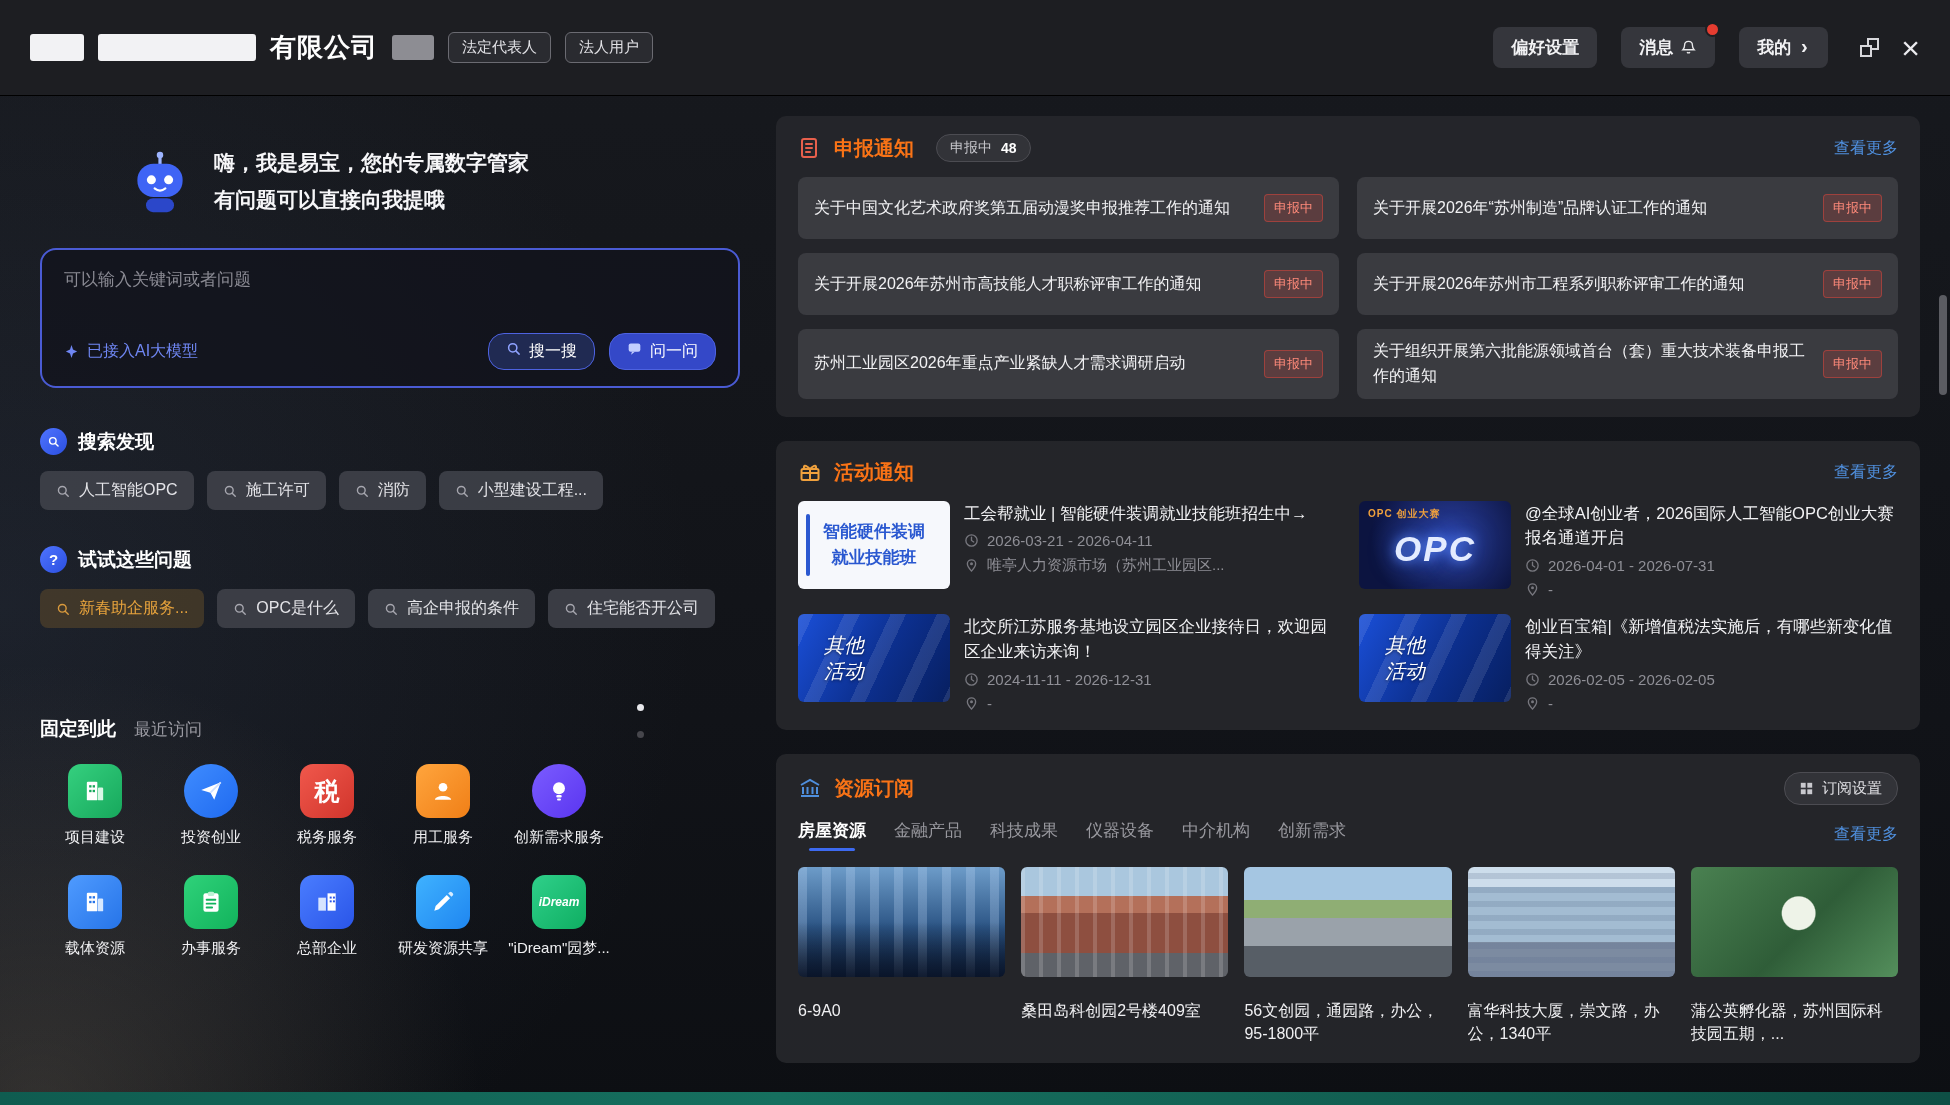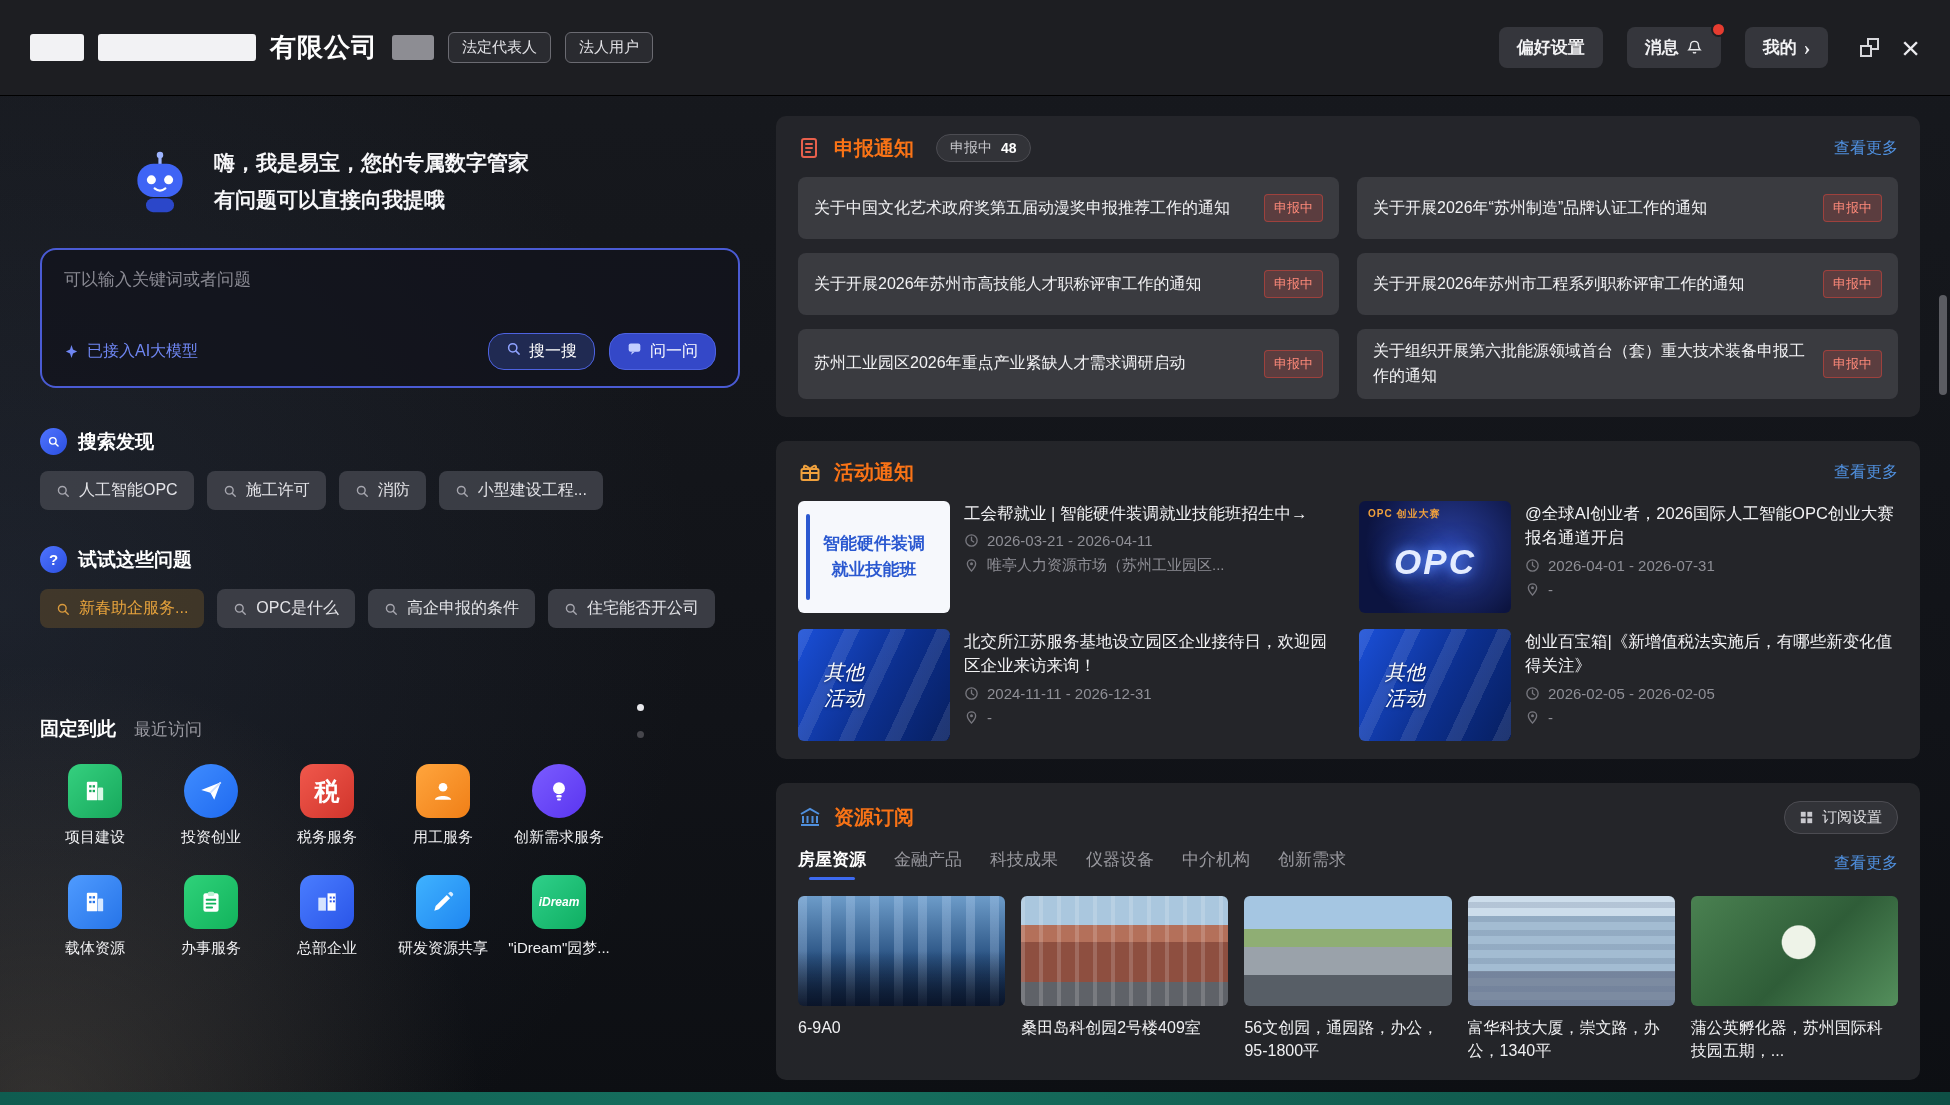--- a/index.html
+++ b/index.html
@@ -12,21 +12,21 @@
   linear-gradient(180deg,#17191e 0%,#111318 65%,#0d0f13 100%)}
 
 .titlebar{height:96px;display:flex;align-items:center;justify-content:space-between;padding:0 30px;background:#1d1e22;border-bottom:1px solid #000}
 .tb-left{display:flex;align-items:center;gap:14px}
 .redact{background:#f2f2f4;height:27px;border-radius:3px}
 .r1{width:54px}.r2{width:158px}
 .redact.gray{background:#8d8d93;width:42px;height:25px}
 .company{font-size:26px;font-weight:bold;color:#fff;letter-spacing:1px}
 .tb-badge{border:1px solid #6b6b72;border-radius:6px;padding:5px 13px;font-size:15px;color:#e2e2e6;background:#2a2b30}
 .tb-right{display:flex;align-items:center;gap:24px}
-.tb-btn{background:#35363c;border:none;color:#f2f2f4;font-size:17px;font-weight:bold;padding:9px 18px;border-radius:8px;display:flex;align-items:center;gap:7px;cursor:pointer;font-family:Liberation Serif, serif}
+.tb-btn{background:#35363c;border:none;color:#f2f2f4;font-size:17px;font-weight:bold;padding:9px 18px;border-radius:8px;display:flex;align-items:center;gap:7px;cursor:pointer;font-family:Liberation Mono, monospace}
 .msg{position:relative}
 .dot{position:absolute;top:-5px;right:-5px;width:15px;height:15px;background:#e63c30;border-radius:50%;border:2px solid #1d1e22}
 .chev{font-size:20px;font-weight:bold;line-height:1}
 .winctl{display:flex;align-items:center;gap:22px;margin-left:8px}
 .restore{position:relative;width:19px;height:19px;display:inline-block;cursor:pointer}
 .restore .sq1{position:absolute;top:0;right:0;width:12px;height:12px;border:2px solid #d8d8dc}
 .restore .sq2{position:absolute;bottom:0;left:0;width:12px;height:12px;border:2px solid #d8d8dc;background:#1d1e22}
 .close{font-size:32px;line-height:1;color:#ececf0;cursor:pointer}
 
 .content{display:flex;gap:36px;padding:20px 30px 0 40px;height:1016px}
@@ -83,21 +83,21 @@
 .p-title{font-size:20px;font-weight:bold;color:#f97316}
 .filter-pill{display:flex;gap:9px;align-items:center;background:#323338;border:1px solid #4c4c52;border-radius:15px;padding:4px 13px;font-size:14px;color:#c9c9ce;margin-left:10px;cursor:pointer}
 .filter-count{color:#fff;font-weight:bold}
 .more{margin-left:auto;color:#4f8fdd;font-size:16px;cursor:pointer}
 .notice-grid{display:grid;grid-template-columns:1fr 1fr;gap:14px 18px;margin-top:15px}
 .notice{background:#3a3b40;border-radius:8px;padding:10px 16px;display:flex;align-items:center;gap:14px;min-height:62px;cursor:pointer}
 .n-title{flex:1;font-size:16px;line-height:1.55;color:#f2f2f4;display:-webkit-box;-webkit-line-clamp:2;-webkit-box-orient:vertical;overflow:hidden}
 .tag{flex:none;background:rgba(226,69,60,.20);color:#ff8a7a;border:1px solid rgba(226,69,60,.5);border-radius:4px;padding:4px 9px;font-size:13px}
 .act-grid{display:grid;grid-template-columns:1fr 1fr;gap:16px 22px;margin-top:15px}
 .act{display:flex;gap:14px;cursor:pointer}
-.thumb{width:152px;height:112px;border-radius:6px;flex:none;position:relative;overflow:hidden}
+.thumb{width:152px;height:88px;border-radius:6px;flex:none;position:relative;overflow:hidden}
 .t1{background:#f6f8fc;display:flex;flex-direction:column;align-items:center;justify-content:center;gap:3px}
 .t1::before{content:"";position:absolute;left:8px;top:13px;bottom:13px;width:4px;background:#2a58d0;border-radius:2px}
 .t1 .l{color:#2a58d0;font-weight:bold;font-size:17px}
 .t2{background:radial-gradient(circle at 60% 40%, #2a3f9e, #0c1440 75%)}
 .t2-big{position:absolute;left:50%;top:55%;transform:translate(-50%,-50%);font-size:35px;font-weight:bold;font-style:italic;color:#e4ecff;letter-spacing:2px;text-shadow:0 0 12px #5f8dff,0 0 26px #3a6af0}
 .t2-small{position:absolute;top:6px;left:9px;font-size:10px;font-weight:bold;color:#f0a13d;letter-spacing:1px}
 .t3{background:linear-gradient(120deg,#1a4fd8 0%,#0c2f8e 55%,#071f60 100%)}
 .t3::after{content:"";position:absolute;inset:0;background:repeating-linear-gradient(115deg, rgba(255,255,255,.10) 0 14px, rgba(255,255,255,0) 14px 42px)}
 .t3-text{position:absolute;left:26px;top:50%;transform:translateY(-50%);z-index:1;font-style:italic;font-weight:normal;font-size:20px;line-height:1.3;color:#fff;text-shadow:0 1px 3px rgba(0,0,0,.55)}
 .a-body{flex:1;min-width:0}
@@ -105,21 +105,21 @@
 .a-meta{display:flex;gap:8px;align-items:center;color:#8f8f96;font-size:15px;margin-top:7px;white-space:nowrap;overflow:hidden;text-overflow:ellipsis}
 .a-meta .ic{display:flex;color:#77777e;flex:none}
 .sub-btn{margin-left:auto;display:flex;gap:9px;align-items:center;background:#323338;border:1px solid #4c4c52;border-radius:16px;padding:6px 15px;font-size:15px;color:#e0e0e4;cursor:pointer;font-family:inherit}
 .tabs{display:flex;gap:28px;align-items:center;margin:14px 0 16px}
 .tab{font-size:17px;color:#98989e;cursor:pointer;padding-bottom:9px;position:relative}
 .tab.active{color:#fff;font-weight:bold}
 .tab.active::after{content:"";position:absolute;left:16%;right:16%;bottom:0;height:3px;background:#3d6af0;border-radius:2px}
 .res-grid{display:grid;grid-template-columns:repeat(5,1fr);gap:16px}
 .rcard{cursor:pointer}
 .rimg{height:110px;border-radius:6px}
-.rcap{margin-top:10px;font-size:16px;line-height:1.45;color:#f0f0f2;display:-webkit-box;-webkit-line-clamp:2;-webkit-box-orient:vertical;overflow:hidden}
+.rcap{margin-top:22px;font-size:16px;line-height:1.45;color:#f0f0f2;display:-webkit-box;-webkit-line-clamp:2;-webkit-box-orient:vertical;overflow:hidden}
 .img1{background:linear-gradient(0deg, rgba(8,16,34,.85) 0%, rgba(8,16,34,0) 50%),repeating-linear-gradient(90deg, rgba(190,215,245,.28) 0 9px, rgba(190,215,245,0) 9px 24px),linear-gradient(180deg,#6d9cc9 0%,#2c5585 55%,#142e52 100%)}
 .img2{background:repeating-linear-gradient(90deg, rgba(255,255,255,.16) 0 4px, rgba(255,255,255,0) 4px 18px),linear-gradient(180deg,#aac7de 0% 26%,#b4705a 26% 42%,#8e4f40 42% 78%,#5f6268 78% 100%)}
 .img3{background:linear-gradient(180deg,#a5c6e2 0% 30%,#8fae74 30% 46%,#9aa2aa 46% 72%,#575e66 72% 100%)}
 .img4{background:repeating-linear-gradient(0deg, rgba(90,110,140,.22) 0 6px, rgba(255,255,255,0) 6px 14px),linear-gradient(180deg,#cdddeb 0% 18%,#a3bcd2 18% 68%,#7c8ba1 68% 100%)}
 .img5{background:radial-gradient(circle at 52% 42%, #eef3e8 0 13%, rgba(255,255,255,0) 14%),linear-gradient(135deg,#4a8151 0%,#2f5d38 55%,#548f5c 100%)}
 
 .scrollbar{position:absolute;right:3px;top:80px;bottom:20px;width:8px}
 .sb-thumb{position:absolute;top:215px;height:100px;width:8px;background:#5b5c62;border-radius:4px;cursor:pointer}
 .bottom-strip{position:absolute;left:0;right:0;bottom:0;height:13px;background:linear-gradient(90deg,#0f5c50,#16705f 40%,#0e4f45)}
 svg{display:block}

